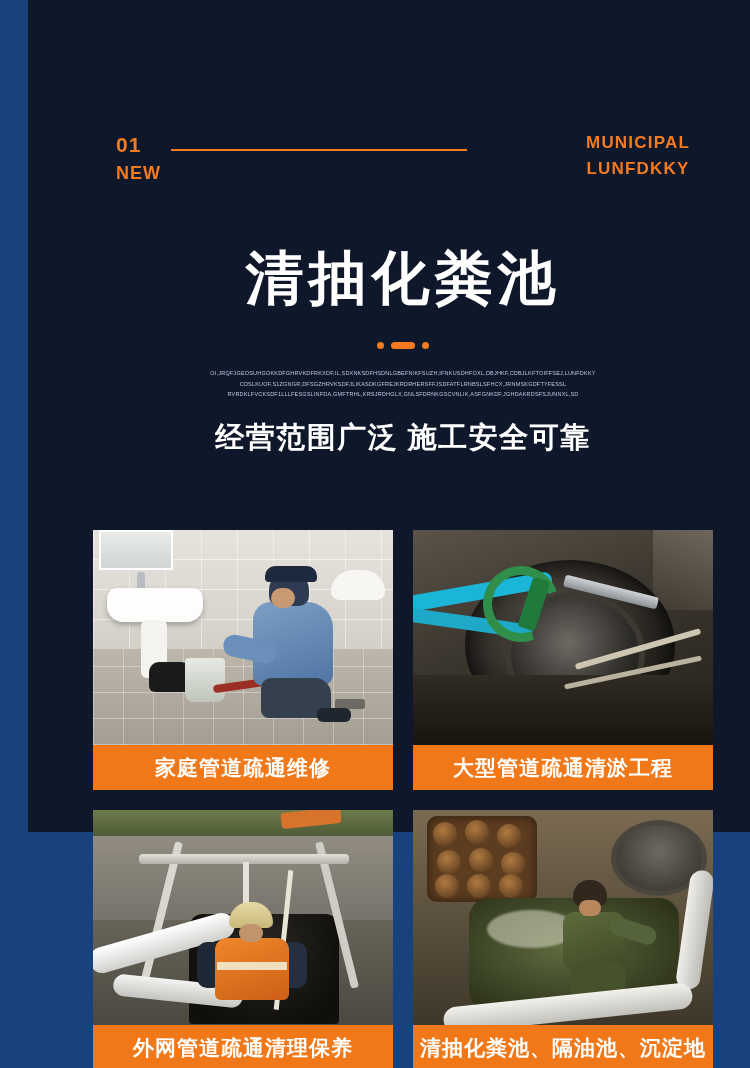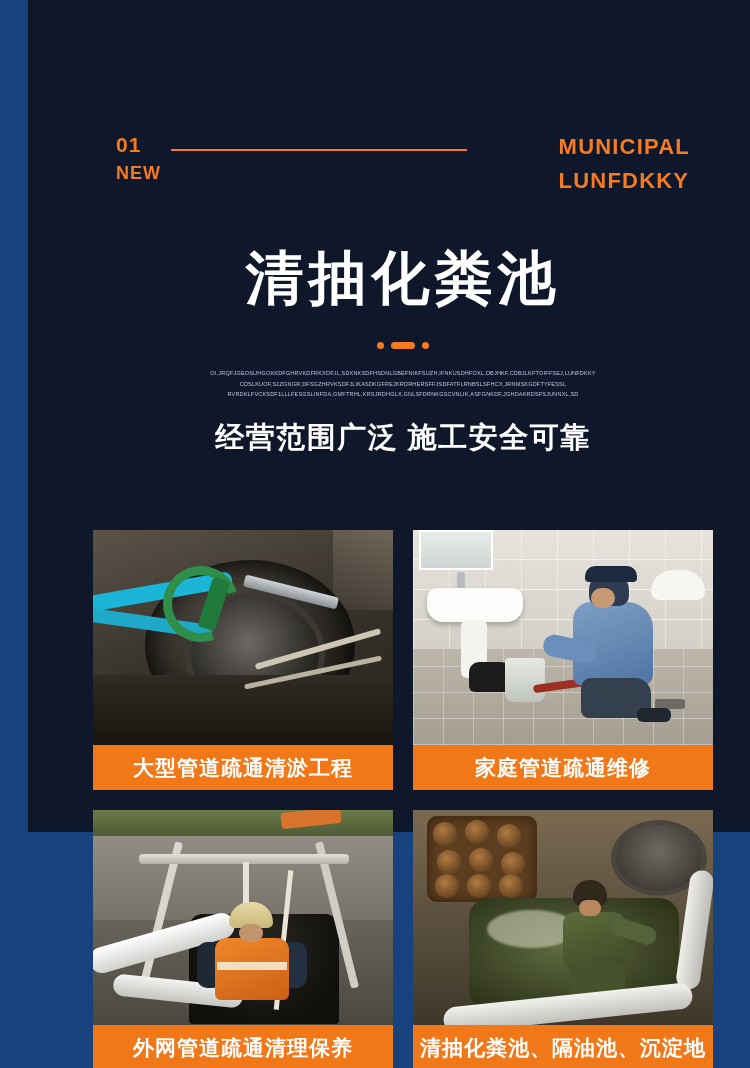--- a/index.html
+++ b/index.html
@@ -55,24 +55,24 @@
     left: 143px;
     top: 19px;
     width: 296px;
     height: 2px;
     background: #f47b20;
   }
   .muni {
     position: absolute;
     right: 88px;
     top: 0;
-    text-align: left;
+    text-align: center;
     color: #f47b20;
     font-weight: bold;
-    font-size: 22px;
+    font-size: 17px;
     letter-spacing: 1.2px;
     line-height: 1.55;
   }
 
   
   .main-title {
     position: absolute;
     left: 0;
     top: 240px;
     width: 750px;
@@ -474,39 +474,20 @@
 
   <div class="filler">
     <div>OI,JRQFJGEOSUHGOKKDFGHRVKDFRKXDF,IL,SDXNKSDFHSDNLGBEFNIKFSUZH,IFNKUSDHFOXL,DBJHKF,CDBJLKFTOIFFSEJ,LUNFDKKY</div>
     <div>CDSLKUOF,S1ZGNGR,DFSGZHRVKSDFJLIKASDKGFREJKRDRHERSFFJSDFATFLRNBSLSFHCX,JRNMSKGDFTYFESSL</div>
     <div>RVRDKLFVCKSDF1LLLFESGSLINFDA,GMFTRHL,KRSJRDHGLX,GNLSFDRNKGSCVNLIK,ASFGNKDF,JGHDAKRDSFSJUNNXL,SD</div>
   </div>
 
   <div class="sub-title">经营范围广泛  施工安全可靠</div>
 
   <div class="grid">
-
-    <div class="card">
-      <div class="photo">
-        <div class="ph s1">
-          <div class="ph wetfloor"></div>
-          <div class="ph pipe-out"></div>
-          <div class="ph pipe-in"></div>
-          <div class="ph sludge"></div>
-          <div class="ph hose-a"></div>
-          <div class="ph hose-b"></div>
-          <div class="ph clampA"></div>
-          <div class="ph clampB"></div>
-          <div class="ph metalbar"></div>
-          <div class="ph rope"></div>
-          <div class="ph rope2"></div>
-        </div>
-      </div>
-      <div class="caption">大型管道疏通清淤工程</div>
-    </div>
 
     <div class="card">
       <div class="photo">
         <div class="ph s2">
           <div class="ph walltile"></div>
           <div class="ph floor"></div>
           <div class="ph mirror"></div>
           <div class="ph toilet"></div>
           <div class="ph faucet"></div>
           <div class="ph sink"></div>
@@ -518,20 +499,39 @@
           <div class="ph worker-body"></div>
           <div class="ph worker-leg"></div>
           <div class="ph worker-shoe"></div>
           <div class="ph worker-arm"></div>
           <div class="ph worker-head"></div>
           <div class="ph worker-cap"></div>
           <div class="ph worker-face"></div>
         </div>
       </div>
       <div class="caption">家庭管道疏通维修</div>
+    </div>
+
+    <div class="card">
+      <div class="photo">
+        <div class="ph s1">
+          <div class="ph wetfloor"></div>
+          <div class="ph pipe-out"></div>
+          <div class="ph pipe-in"></div>
+          <div class="ph sludge"></div>
+          <div class="ph hose-a"></div>
+          <div class="ph hose-b"></div>
+          <div class="ph clampA"></div>
+          <div class="ph clampB"></div>
+          <div class="ph metalbar"></div>
+          <div class="ph rope"></div>
+          <div class="ph rope2"></div>
+        </div>
+      </div>
+      <div class="caption">大型管道疏通清淤工程</div>
     </div>
 
     <div class="card">
       <div class="photo">
         <div class="ph s3">
           <div class="ph ground"></div>
           <div class="ph grass"></div>
           <div class="ph orangebar"></div>
           <div class="ph hole"></div>
           <div class="ph tripod-a"></div>

